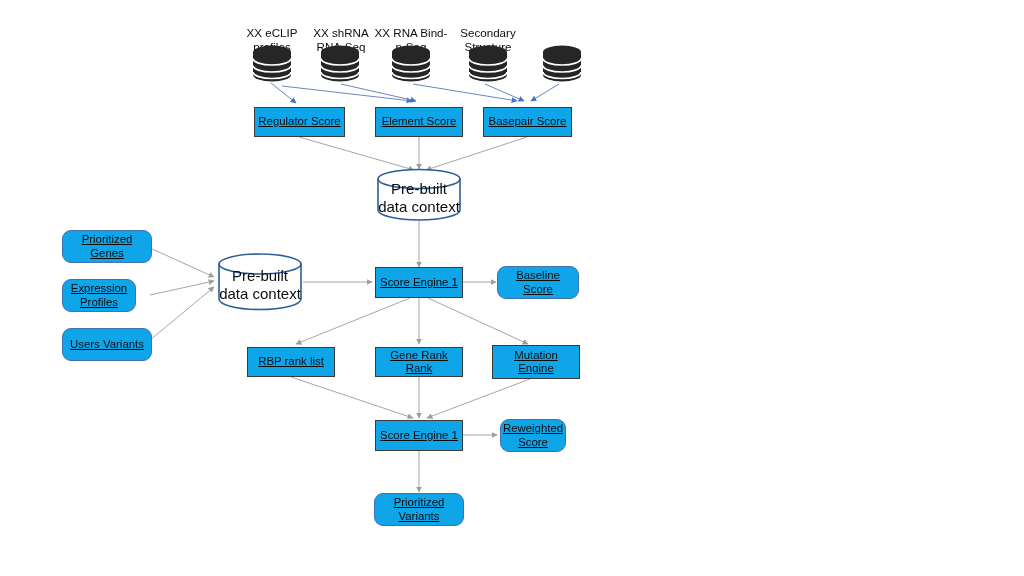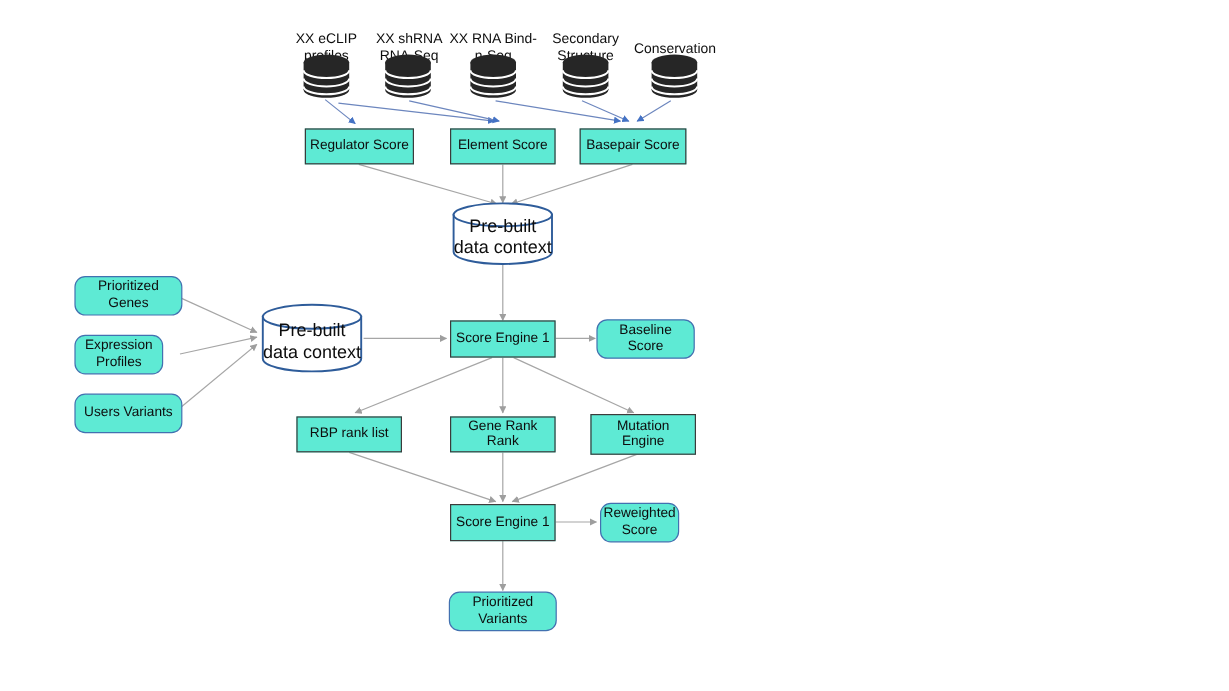--- a/index.html
+++ b/index.html
@@ -30,21 +30,22 @@
   
   .node {
     position: absolute;
     box-sizing: border-box;
     display: flex;
     align-items: center;
     justify-content: center;
     text-align: center;
     color: #0d0d0d;
     line-height: 1.18;
-    background: #5eead4;
+    background: #0ea5e9;
+    text-decoration: underline;
   }
   .rect-dark {
     border: 1.6px solid #3b3b3b;
     border-radius: 0;
     font-size: 11.4px;
   }
   .round-blue {
     border: 1.5px solid #4271b0;
     border-radius: 9px;
     font-size: 11.4px;
@@ -225,23 +226,20 @@
     <svg viewBox="0 0 44 40" width="44" height="40">
       <ellipse cx="22" cy="8" rx="19" ry="6.5" fill="#262626"></ellipse>
       <rect x="3" y="8" width="38" height="23" fill="#262626"></rect>
       <ellipse cx="22" cy="31" rx="19" ry="6.5" fill="#262626"></ellipse>
       <path d="M3,14.5 a19,6.5 0 0 0 38,0" fill="none" stroke="#ffffff" stroke-width="1.7"></path>
       <path d="M3,21.5 a19,6.5 0 0 0 38,0" fill="none" stroke="#ffffff" stroke-width="1.7"></path>
       <path d="M3,28 a19,6.5 0 0 0 38,0" fill="none" stroke="#ffffff" stroke-width="1.7"></path>
     </svg>
   </div>
 
-  <div class="src-label" style="left:516px; top:20px; width:93px;">
-    <span class="lbl">Conservation</span>
-  </div>
   <div class="db-icon" style="left:540px; top:44px;">
     <svg viewBox="0 0 44 40" width="44" height="40">
       <ellipse cx="22" cy="8" rx="19" ry="6.5" fill="#262626"></ellipse>
       <rect x="3" y="8" width="38" height="23" fill="#262626"></rect>
       <ellipse cx="22" cy="31" rx="19" ry="6.5" fill="#262626"></ellipse>
       <path d="M3,14.5 a19,6.5 0 0 0 38,0" fill="none" stroke="#ffffff" stroke-width="1.7"></path>
       <path d="M3,21.5 a19,6.5 0 0 0 38,0" fill="none" stroke="#ffffff" stroke-width="1.7"></path>
       <path d="M3,28 a19,6.5 0 0 0 38,0" fill="none" stroke="#ffffff" stroke-width="1.7"></path>
     </svg>
   </div>

